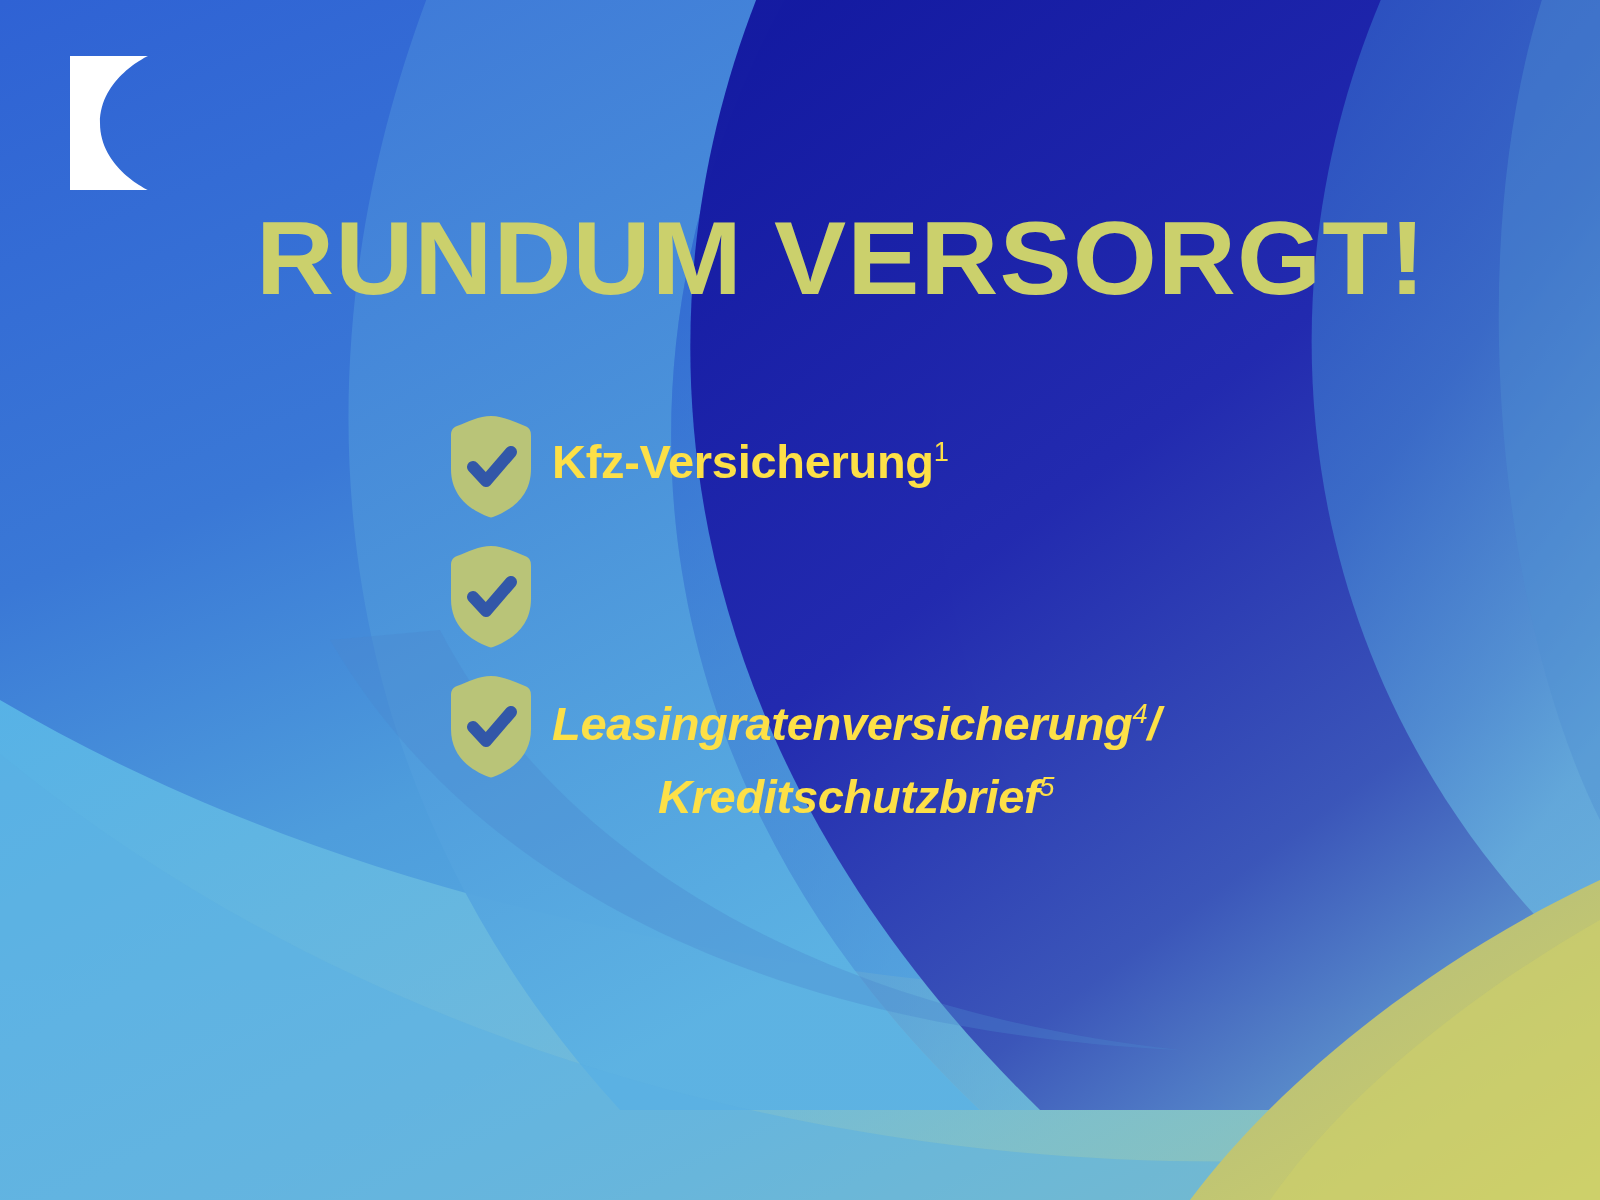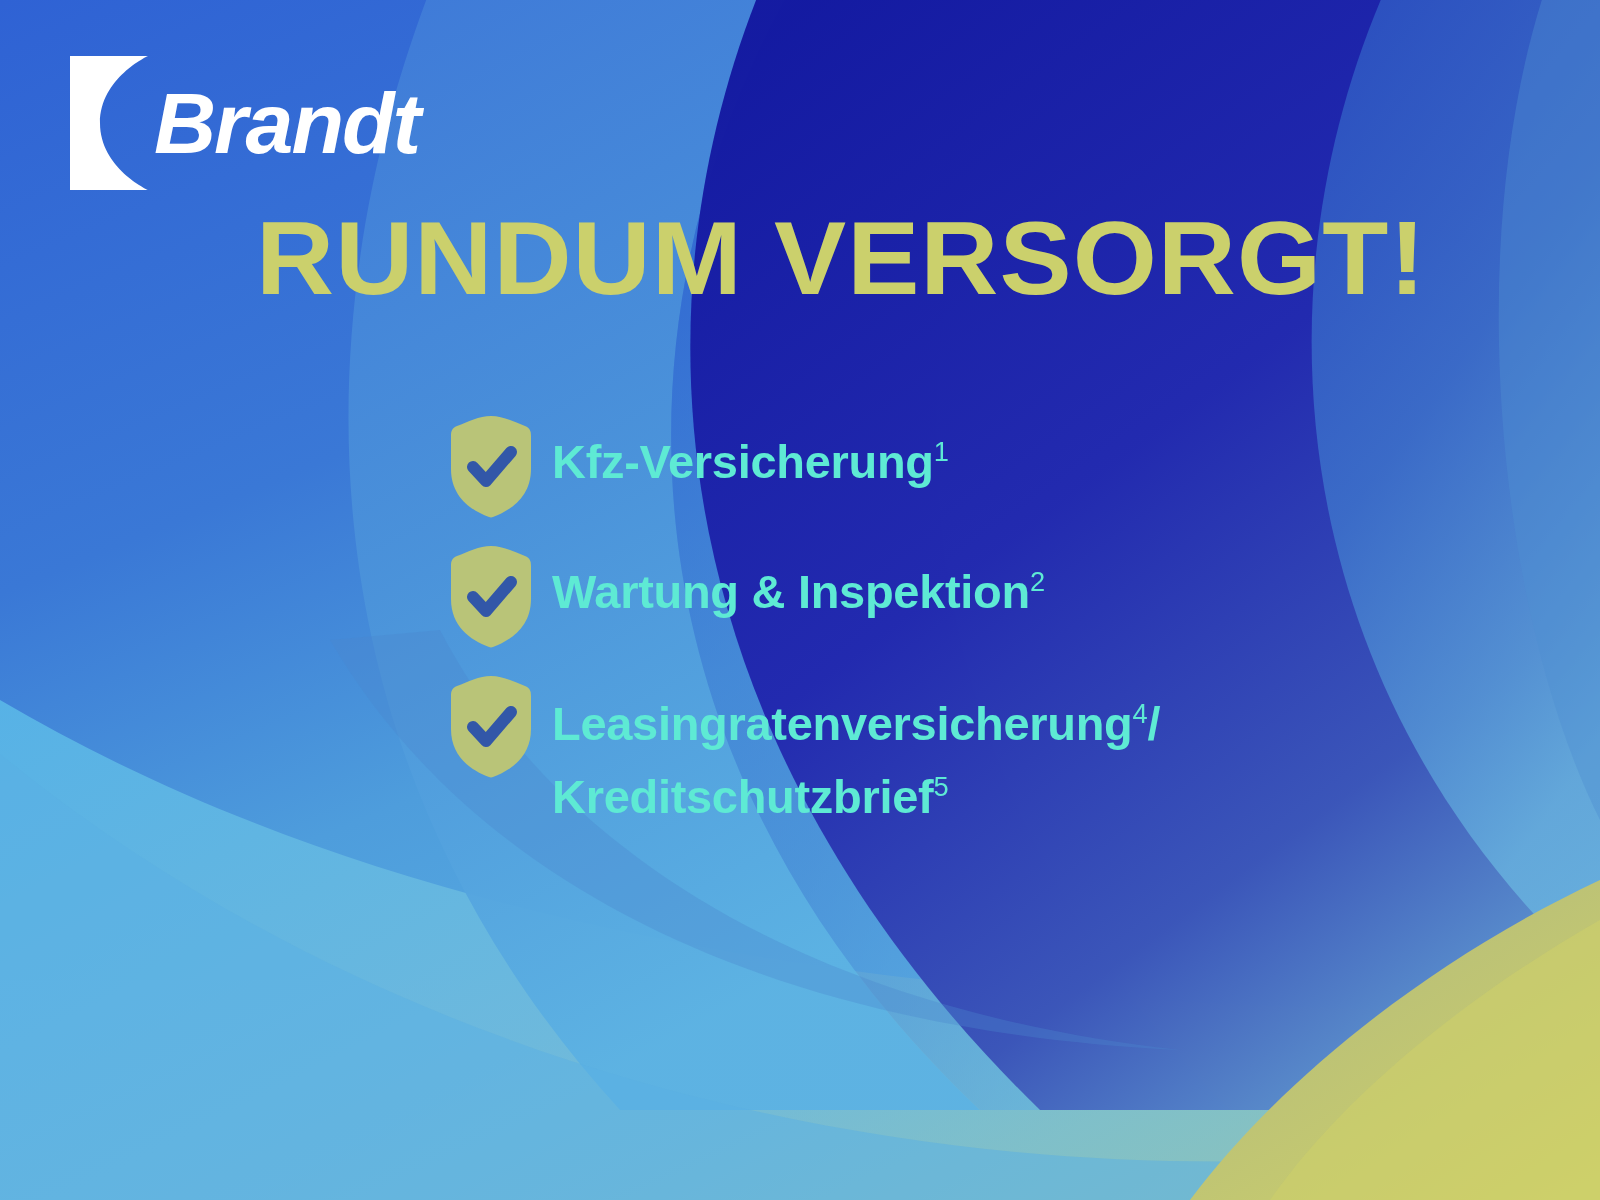--- a/index.html
+++ b/index.html
@@ -67,33 +67,34 @@
   }
   .feature-icon{
     flex:0 0 auto;
     width:86px;height:106px;
     margin-right:18px;
     margin-top:2px;
   }
   .feature-text{
     font-size:47px;
     font-weight:bold;
-    color:#5eead4;
+    color:#fde047;
     line-height:1.45;
     letter-spacing:-0.3px;
     padding-top:16px;
+    text-align:center;
   }
   .feature-text sup{
     font-size:0.58em;
     font-weight:normal;
     vertical-align:super;
     line-height:0;
   }
   .feature-text .sep{font-weight:bold;}
-  .row-tall{min-height:200px;}
+  .row-tall{min-height:200px;font-style:italic;}
   .row-tall .feature-text{line-height:1.55;}
 </style>
 </head>
 <body>
 
 <div id="stage">
 
   <svg id="bg" viewBox="0 0 1600 1200" preserveAspectRatio="none">
     <defs>
       <linearGradient id="gBase" x1="0" y1="0" x2="0.55" y2="1">
@@ -169,21 +170,20 @@
     <path d="M1600,880 C1430,960 1280,1080 1190,1200 L1600,1200 Z" fill="url(#gOlive)"></path>
     <path d="M1600,920 C1460,1000 1340,1100 1270,1200 L1600,1200 Z" fill="#cdd06a" opacity="0.55"></path>
   </svg>
 
   <div class="logo">
     <div class="logo-mark">
       <svg viewBox="0 0 78 134" width="78" height="134">
         <path d="M0,0 L78,0 C78,0 30,22 30,67 C30,112 78,134 78,134 L0,134 Z" fill="#ffffff"></path>
       </svg>
     </div>
-    <div class="logo-word">Brandt</div>
   </div>
 
   <div class="headline">RUNDUM VERSORGT!</div>
 
   <div class="features">
 
     <div class="feature-row">
       <div class="feature-icon">
         <svg viewBox="0 0 86 106" width="86" height="106">
           <path d="M43,2 C31,2 20,8 9,12 C4,14 3,17 3,22 L3,55 C3,82 22,96 41,103 C42.3,103.6 43.7,103.6 45,103 C64,96 83,82 83,55 L83,22 C83,17 82,14 77,12 C66,8 55,2 43,2 Z" fill="#b9c478"></path>
@@ -195,23 +195,20 @@
       </div>
     </div>
 
     <div class="feature-row">
       <div class="feature-icon">
         <svg viewBox="0 0 86 106" width="86" height="106">
           <path d="M43,2 C31,2 20,8 9,12 C4,14 3,17 3,22 L3,55 C3,82 22,96 41,103 C42.3,103.6 43.7,103.6 45,103 C64,96 83,82 83,55 L83,22 C83,17 82,14 77,12 C66,8 55,2 43,2 Z" fill="#b9c478"></path>
           <path d="M25,53 L38,67 L63,38" fill="none" stroke="#3257a8" stroke-width="12" stroke-linecap="round" stroke-linejoin="round"></path>
         </svg>
       </div>
-      <div class="feature-text">
-        <span>Wartung &amp; Inspektion</span><sup>2</sup>
-      </div>
     </div>
 
 
     <div class="feature-row row-tall">
       <div class="feature-icon">
         <svg viewBox="0 0 86 106" width="86" height="106">
           <path d="M43,2 C31,2 20,8 9,12 C4,14 3,17 3,22 L3,55 C3,82 22,96 41,103 C42.3,103.6 43.7,103.6 45,103 C64,96 83,82 83,55 L83,22 C83,17 82,14 77,12 C66,8 55,2 43,2 Z" fill="#b9c478"></path>
           <path d="M25,53 L38,67 L63,38" fill="none" stroke="#3257a8" stroke-width="12" stroke-linecap="round" stroke-linejoin="round"></path>
         </svg>
       </div>

